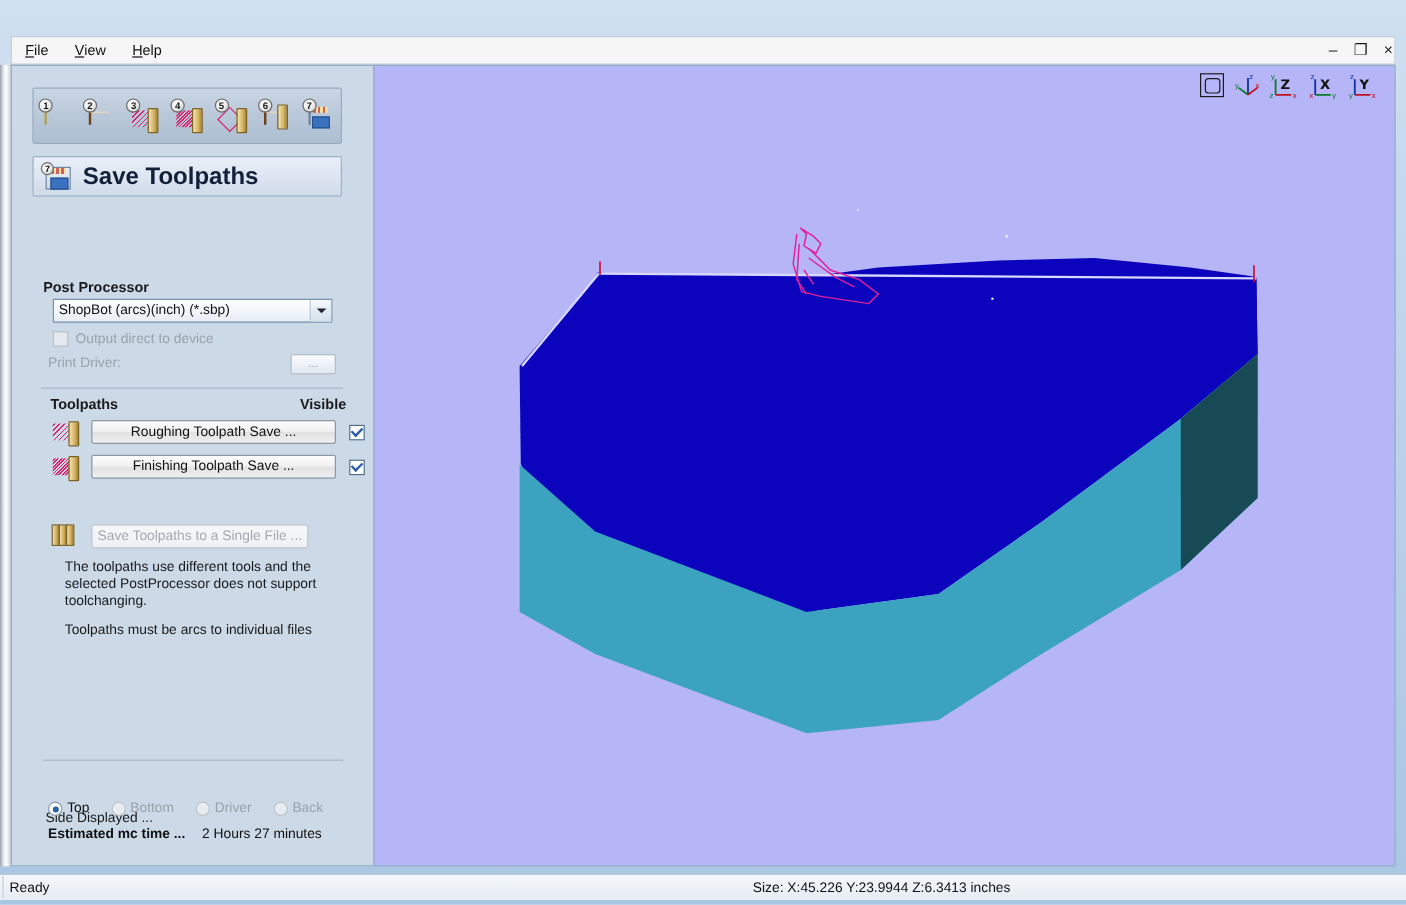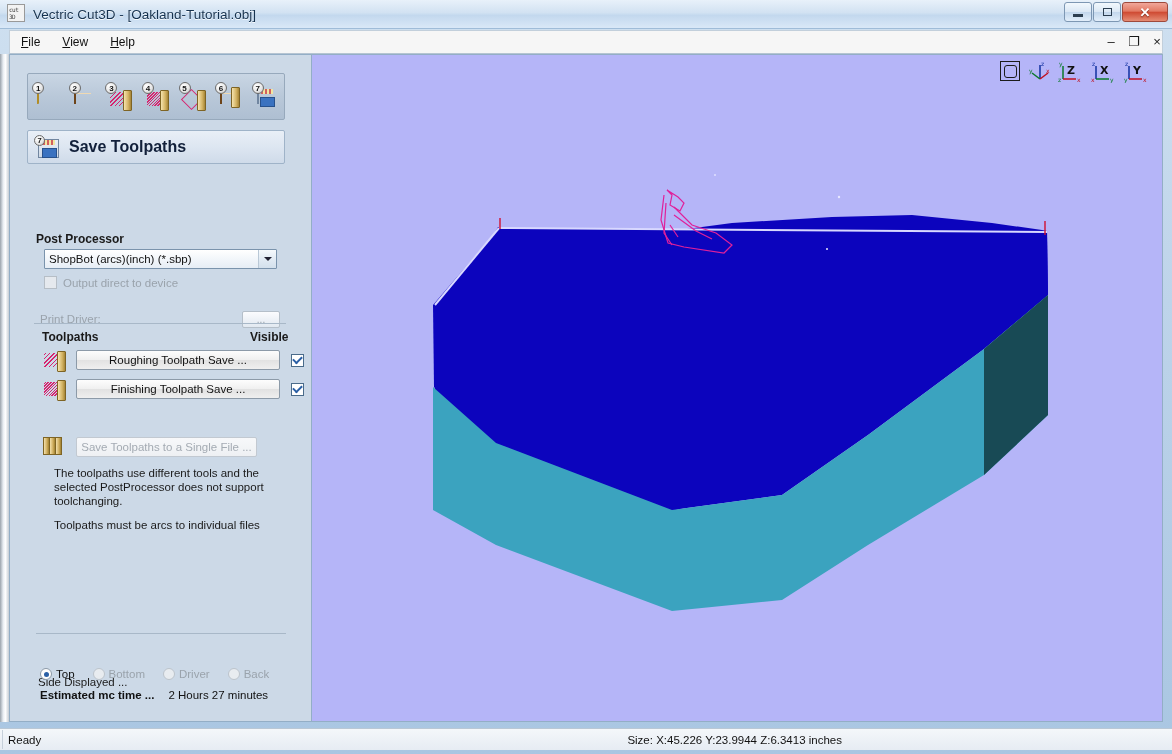--- a/index.html
+++ b/index.html
@@ -153,21 +153,21 @@
     border: 1px solid #9fb3c8;
     border-radius: 2px;
     display: flex; align-items: center; box-sizing: border-box;
   }
   #page-header .hdr-ico { margin-left: 8px; width: 22px; height: 22px; position: relative; }
   #page-header .hdr-num {
     position:absolute;left:-2px;top:-1px;width:11px;height:11px;border-radius:50%;
     background: radial-gradient(circle at 35% 30%, #ffffff 0%, #e8e8e8 55%, #bdbdbd 100%);
     border:1px solid #6d6d6d;font-size:7.5px;font-weight:bold;line-height:10px;text-align:center;color:#111;z-index:3;box-sizing:border-box;
   }
-  #page-title { margin-left: 11px; font-size: 16px; font-weight: bold; color: #12203a; }
+  #page-title { margin-left: 11px; font-size: 20px; font-weight: bold; color: #12203a; }
 
   
   .side-label { position: absolute; font-size: 11.5px; color: #1a1a1a; }
   .side-label.bold { font-weight: bold; }
 
   #pp-label { left: 26px; top: 177px; font-weight: bold; font-size: 12px;}
   #pp-select {
     position: absolute; left: 34px; top: 194px; width: 233px; height: 20px;
     background: linear-gradient(to bottom,#ffffff 0%,#f2f6fa 50%,#e6edf5 100%);
     border: 1px solid #7a93ac; border-radius: 1px;
@@ -189,21 +189,21 @@
     display:flex;align-items:center;justify-content:center;
   }
   .chk.on { background:#ffffff; border-color:#4a6b8a;}
   .chk.on:after {
     content:""; width:7px;height:4px;border-left:2px solid #2a5fa5;border-bottom:2px solid #2a5fa5;
     transform: rotate(-45deg); margin-bottom:2px;
   }
   .chk.disabled { background:#e5e9ee; border-color:#b6bec6;}
   #odd-label { font-size: 11.5px; color: #9aa3ac;}
 
-  #pd-row { position:absolute; left:30px; top:242px; width:240px; display:flex; align-items:center;margin-top:16px; }
+  #pd-row { position:absolute; left:30px; top:242px; width:240px; display:flex; align-items:center; }
   #pd-label { font-size: 11.5px; color:#9aa3ac; }
   #pd-btn {
     position:absolute; right:0; top:-2px; width: 38px; height: 17px;
     background: linear-gradient(to bottom,#fbfcfe,#eef2f7 50%,#e2e9f1);
     border: 1px solid #b5bfc9; border-radius: 2px;
     font-size: 10px; color:#9aa3ac; text-align:center; line-height:15px;
     box-sizing: border-box;
   }
 
   .hr-line { position:absolute; height:1px; background:#a8b8c8; }
@@ -280,40 +280,20 @@
   }
   #status-left { margin-left: 8px; font-size: 11.5px; color: #111; }
   #status-right { position:absolute; right: 330px; font-size: 11.5px; color:#111; white-space:nowrap;}
   .sb-sep { position:absolute; left: 2px; top:1px; bottom:1px; width:1px; background:#c6d0da;}
 </style>
 </head>
 <body>
 
 <div id="app">
 
-  <div id="titlebar">
-    <div class="tb-icon">
-      <div class="app-logo">
-        <span>cut</span><br>
-        <span>3D</span>
-      </div>
-    </div>
-    <div id="title-text">Vectric Cut3D - [Oakland-Tutorial.obj]</div>
-    <div id="win-buttons">
-      <div class="wbtn">
-        <span class="wglyph g-min"></span>
-      </div>
-      <div class="wbtn">
-        <span class="wglyph g-max"></span>
-      </div>
-      <div class="wbtn close">
-        <span class="wglyph g-close">✕</span>
-      </div>
-    </div>
-  </div>
 
   <div id="menubar">
     <div class="menu-item">
       <u>F</u><span>ile</span>
     </div>
     <div class="menu-item">
       <u>V</u><span>iew</span>
     </div>
     <div class="menu-item">
       <u>H</u><span>elp</span>

